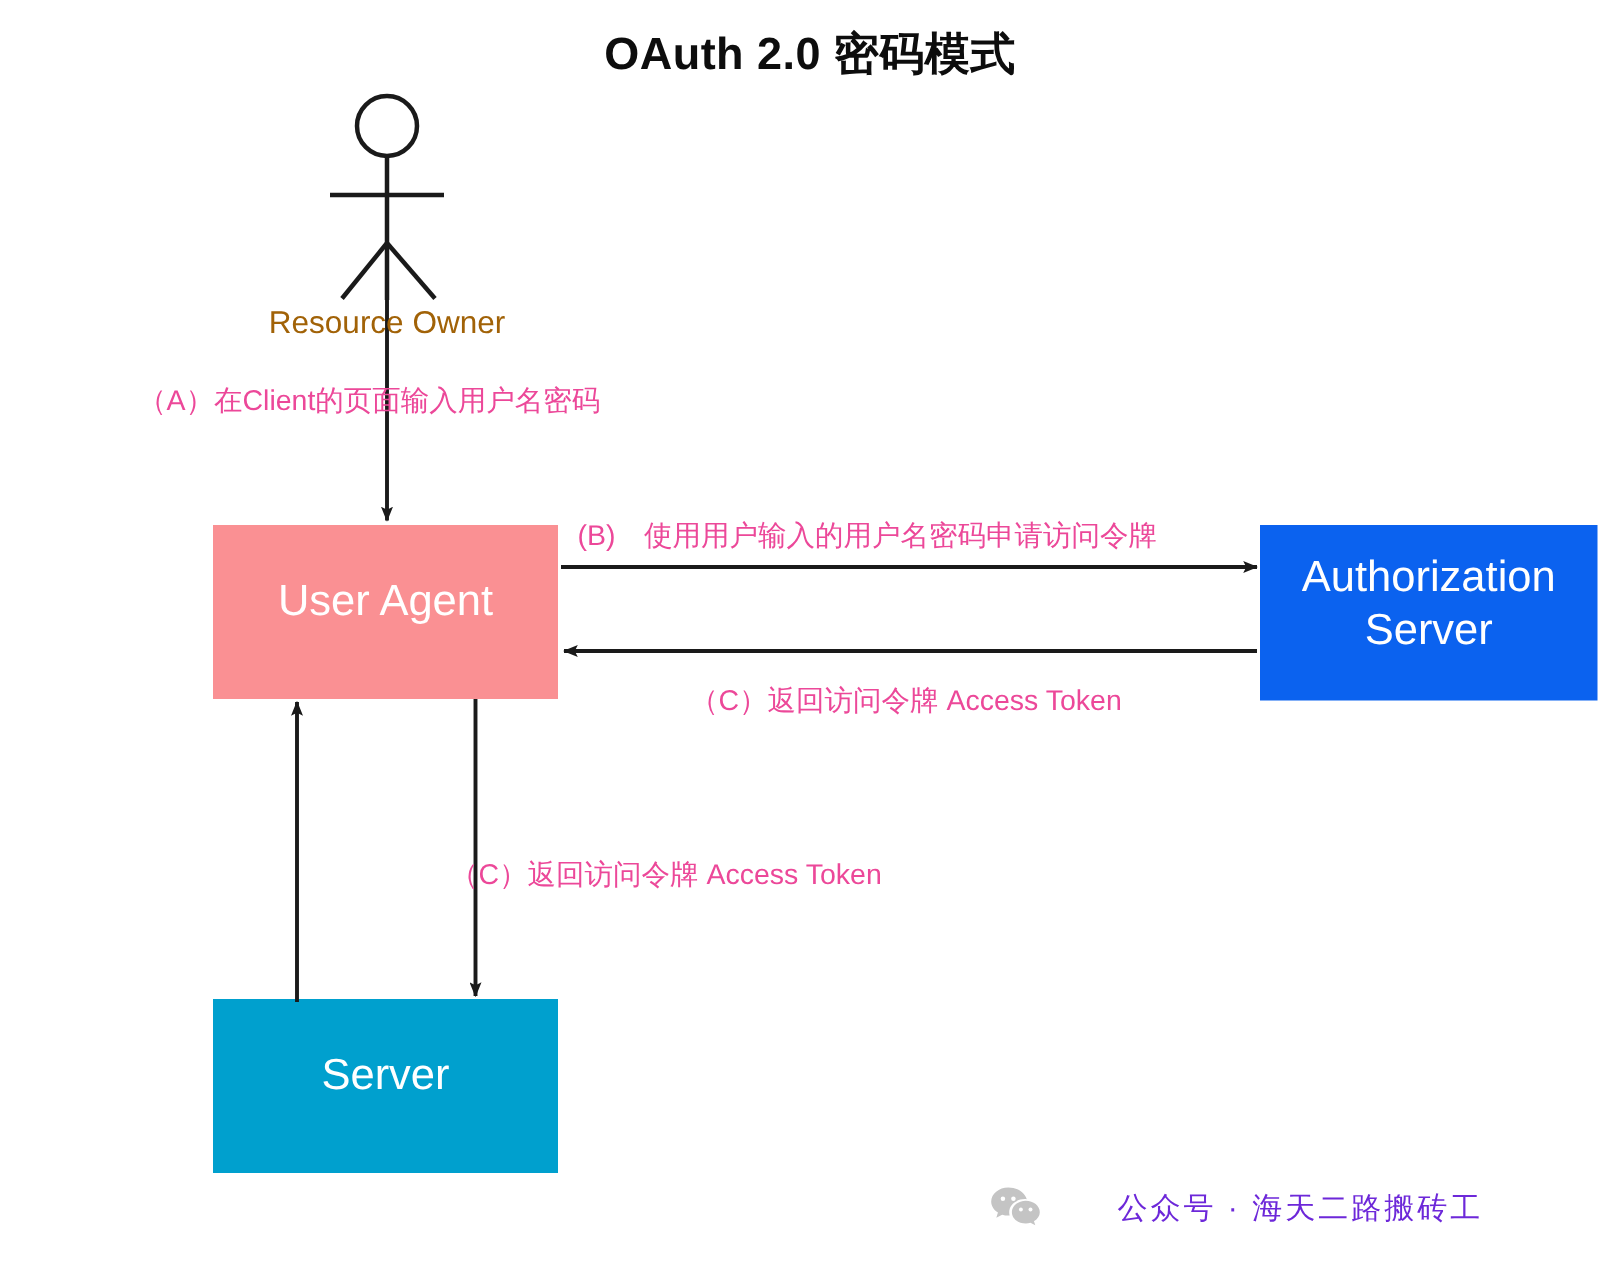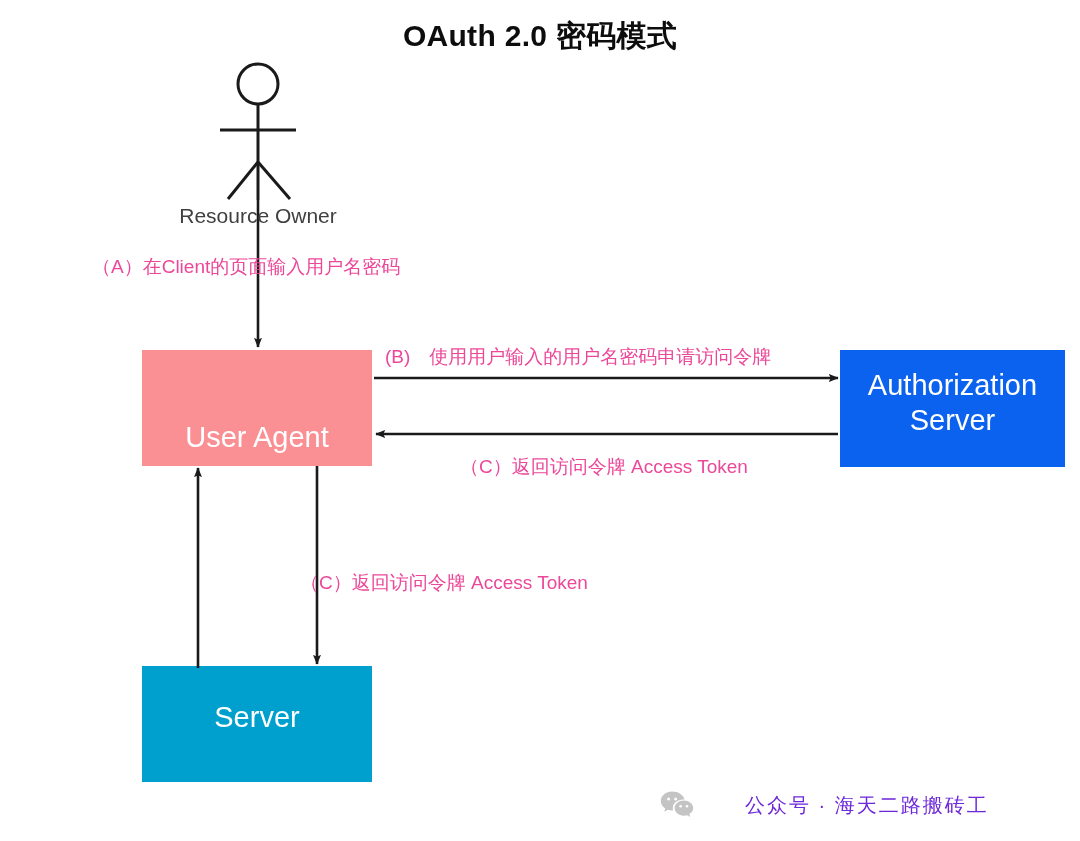--- a/index.html
+++ b/index.html
@@ -41,21 +41,21 @@
     font-weight: bold;
     color: #0d0d0d;
     letter-spacing: 0.3px;
   }
   #actor-label {
     left: 0;
     top: 204px;
     width: 516px;
     text-align: center;
     font-size: 21px;
-    color: #404040;
+    color: #a16207;
   }
   #label-a-top {
     left: 92px;
     top: 254px;
     font-size: 19px;
   }
   #label-b {
     left: 385px;
     top: 344px;
     font-size: 19px;
@@ -81,21 +81,20 @@
     text-align: center;
     font-family: "Liberation Sans", "DejaVu Sans", sans-serif;
     line-height: 1.22;
     white-space: pre-line;
   }
   #user-agent-label {
     left: 142px;
     top: 384px;
     width: 230px;
     font-size: 29px;
-    margin-top: 36px;
   }
   #auth-server-label {
     left: 840px;
     top: 368px;
     width: 225px;
     font-size: 29px;
   }
   #client-label {
     left: 142px;
     top: 700px;

